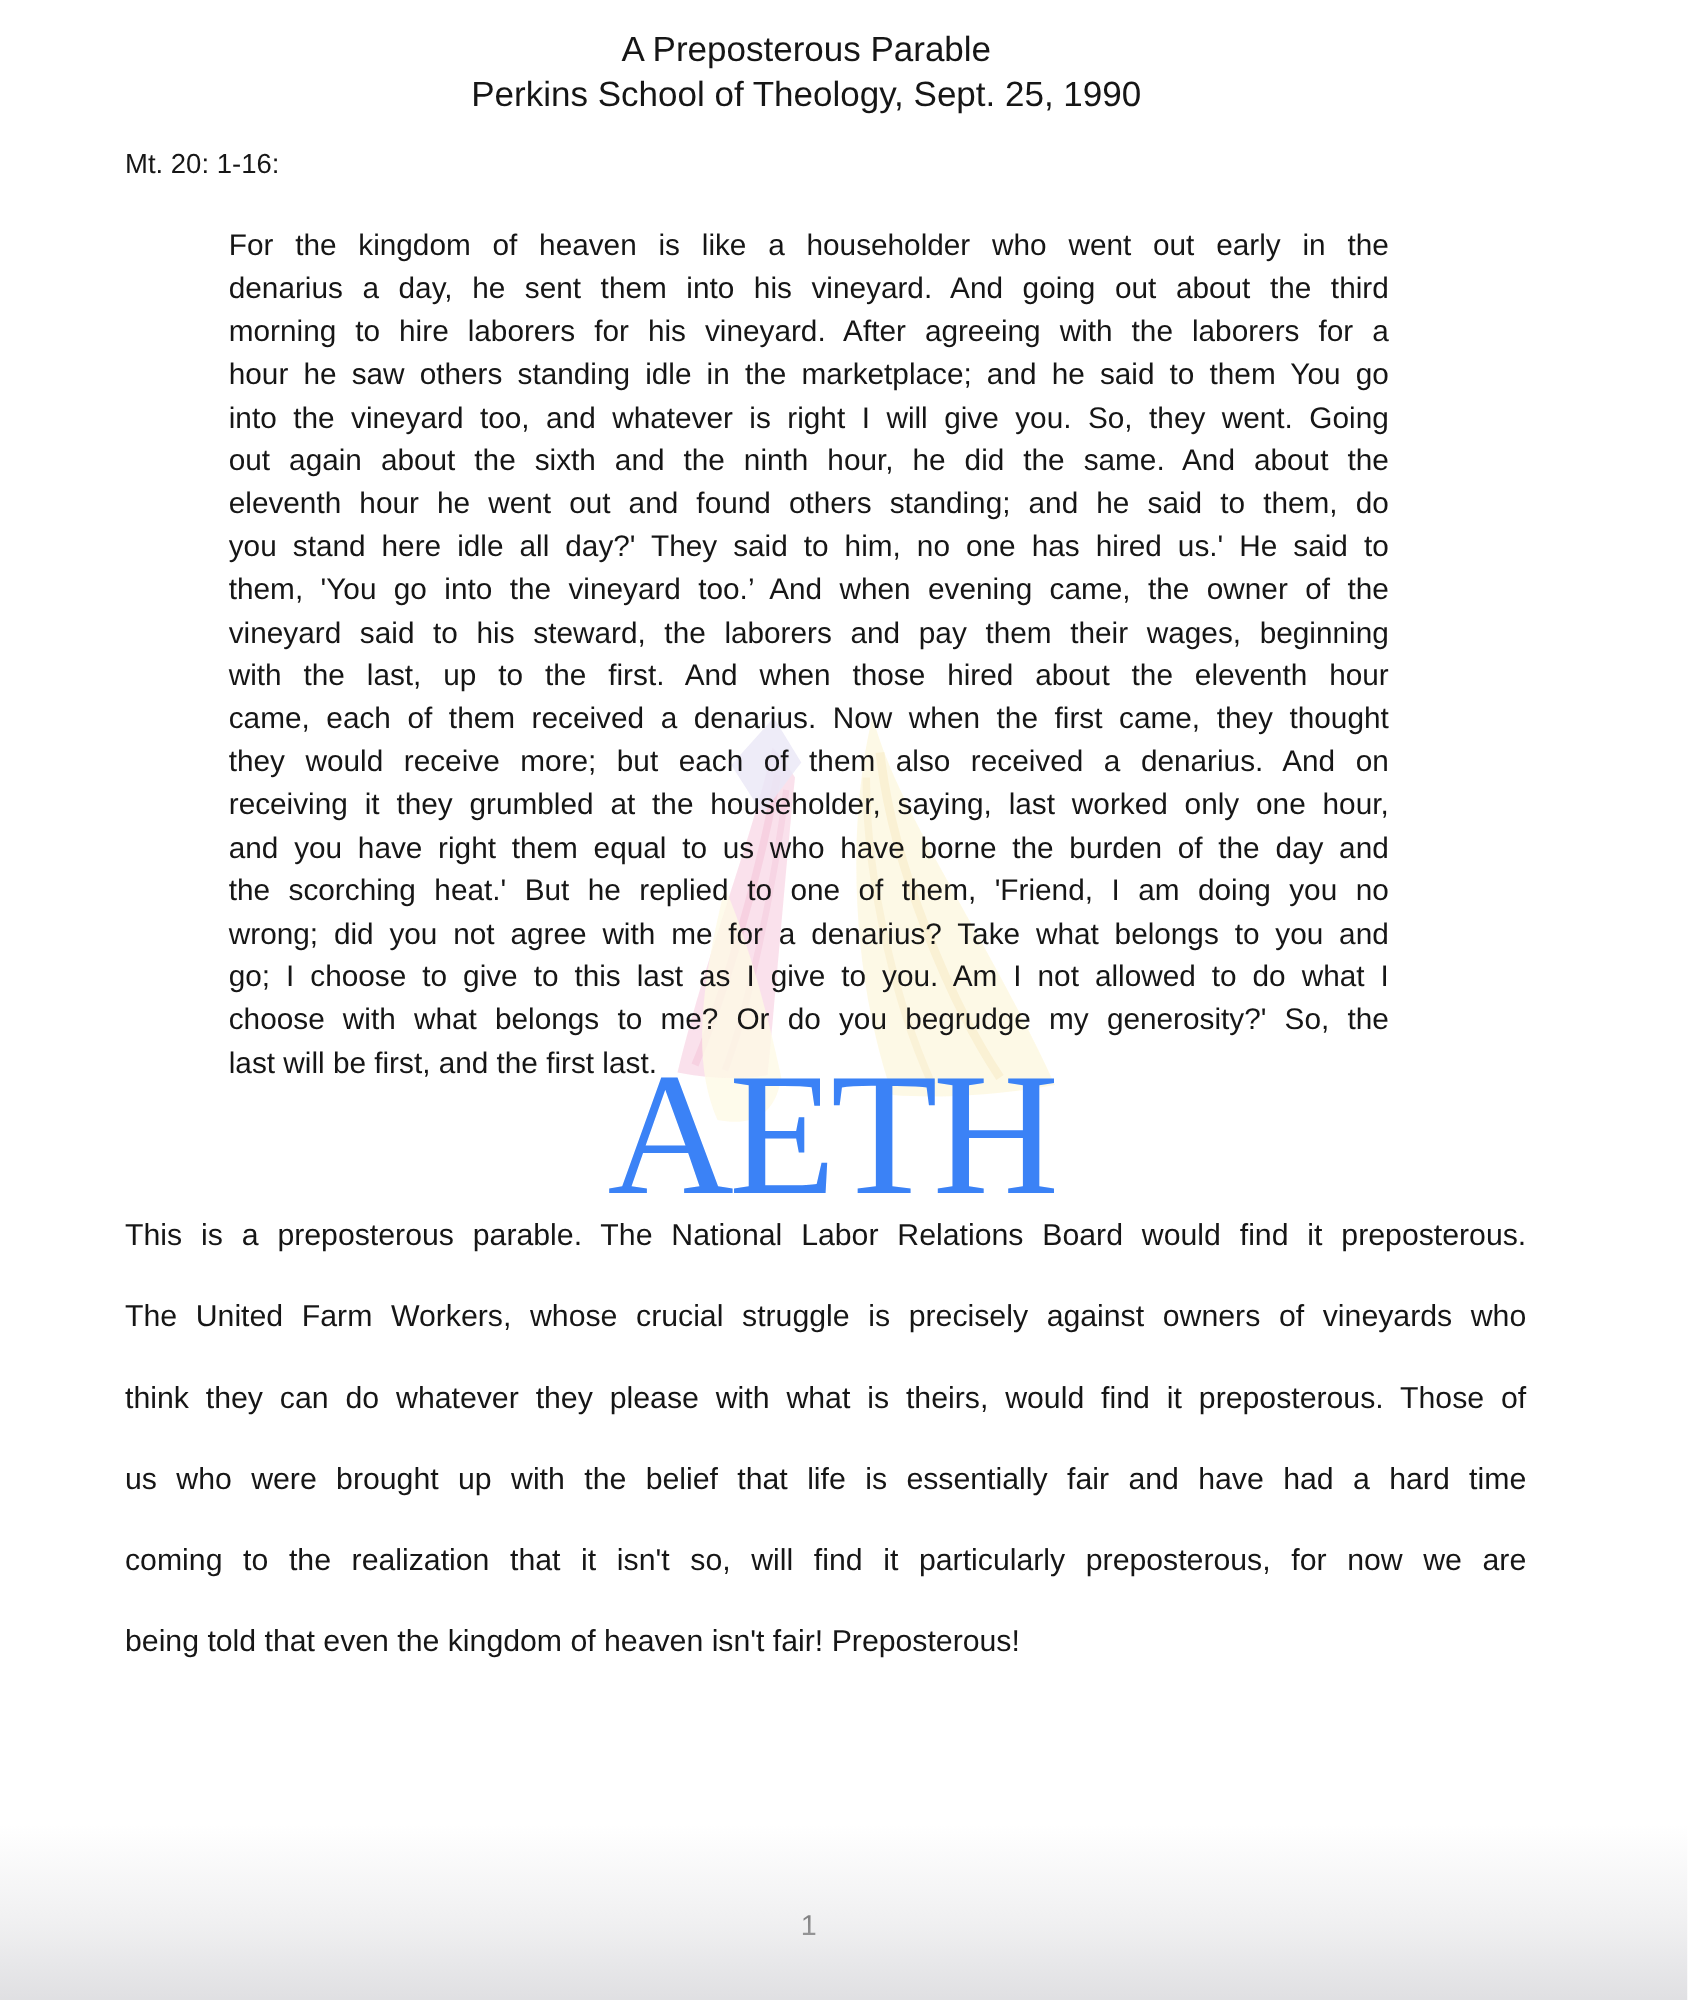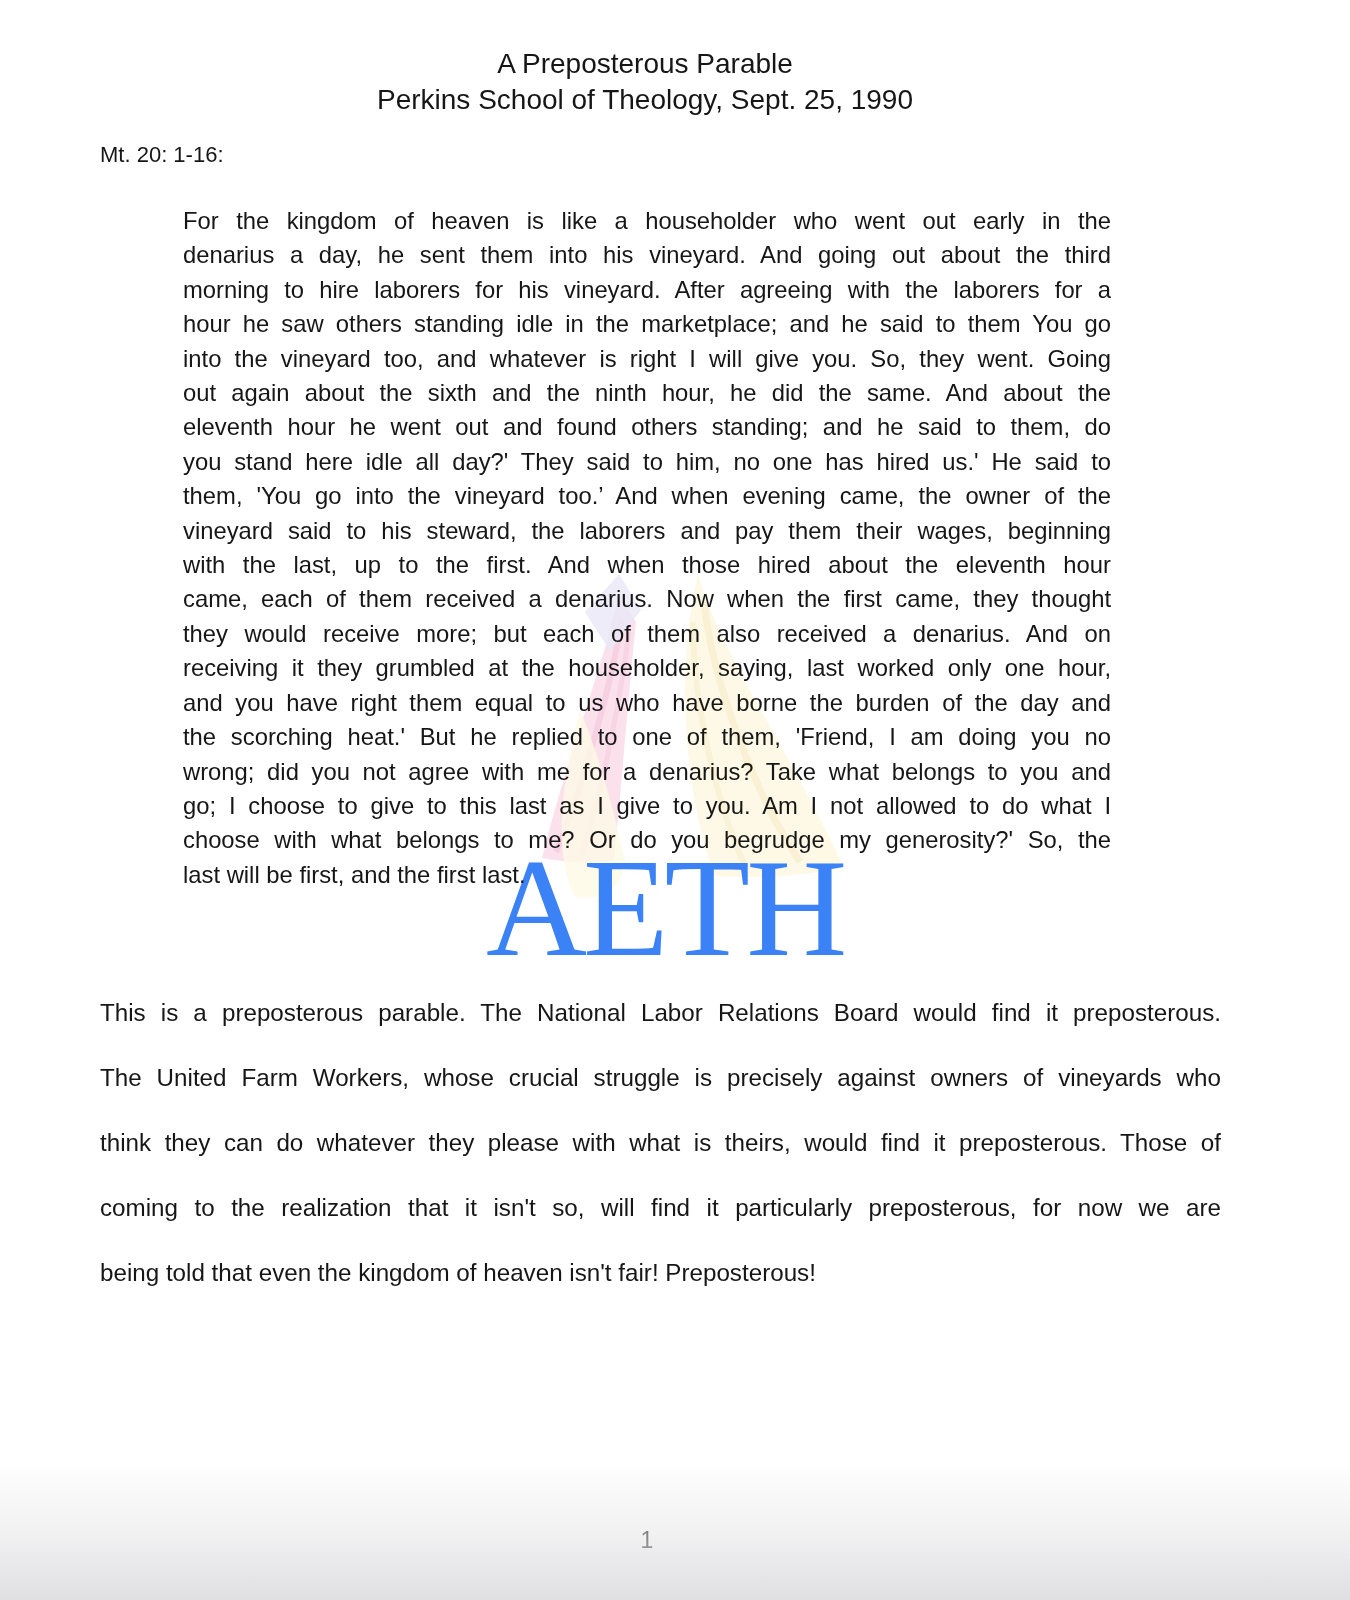--- a/index.html
+++ b/index.html
@@ -19,21 +19,21 @@
   .wm-text {
     position: absolute; left: 486px; top: 838px;
     font-family: "Liberation Serif", serif;
     font-size: 140px; line-height: 1; letter-spacing: -4px;
     user-select: none;
   }
 
   
   .content { position: relative; z-index: 1; padding: 22px 130px 0 100px; }
 
-  .doc-header { text-align: center; font-size: 28px; line-height: 36px; margin-right: 30px; margin-top: 24px; }
+  .doc-header { text-align: center; font-size: 28px; line-height: 36px; margin-right: 30px; }
 
   .scripture-ref { margin-top: 22px; font-size: 22px; line-height: 30px; }
 
   .quote-block { margin: 34px 0 0 83px; width: 928px; }
   .qline { font-size: 23.8px; line-height: 34.4px; }
 
   .body-block { margin-top: 88px; width: 1121px; }
   .bline { font-size: 24.2px; line-height: 65px; }
 
   .jline { text-align: justify; text-align-last: justify; white-space: normal; }
@@ -123,20 +123,21 @@
       </div>
 
     <div class="body-block">
 
         <div class="bline jline"><span>This is a preposterous parable. The National Labor Relations Board would find it preposterous.</span></div>
 
         <div class="bline jline"><span>The United Farm Workers, whose crucial struggle is precisely against owners of vineyards who</span></div>
 
         <div class="bline jline"><span>think they can do whatever they please with what is theirs, would find it preposterous. Those of</span></div>
 
+        <div class="bline jline"><span>us who were brought up with the belief that life is essentially fair and have had a hard time</span></div>
 
         <div class="bline jline"><span>coming to the realization that it isn't so, will find it particularly preposterous, for now we are</span></div>
 
         <div class="bline jline last-line"><span>being told that even the kingdom of heaven isn't fair! Preposterous!</span></div>
       </div>
 
   </div>
 
   <div class="page-number">1</div>
 

